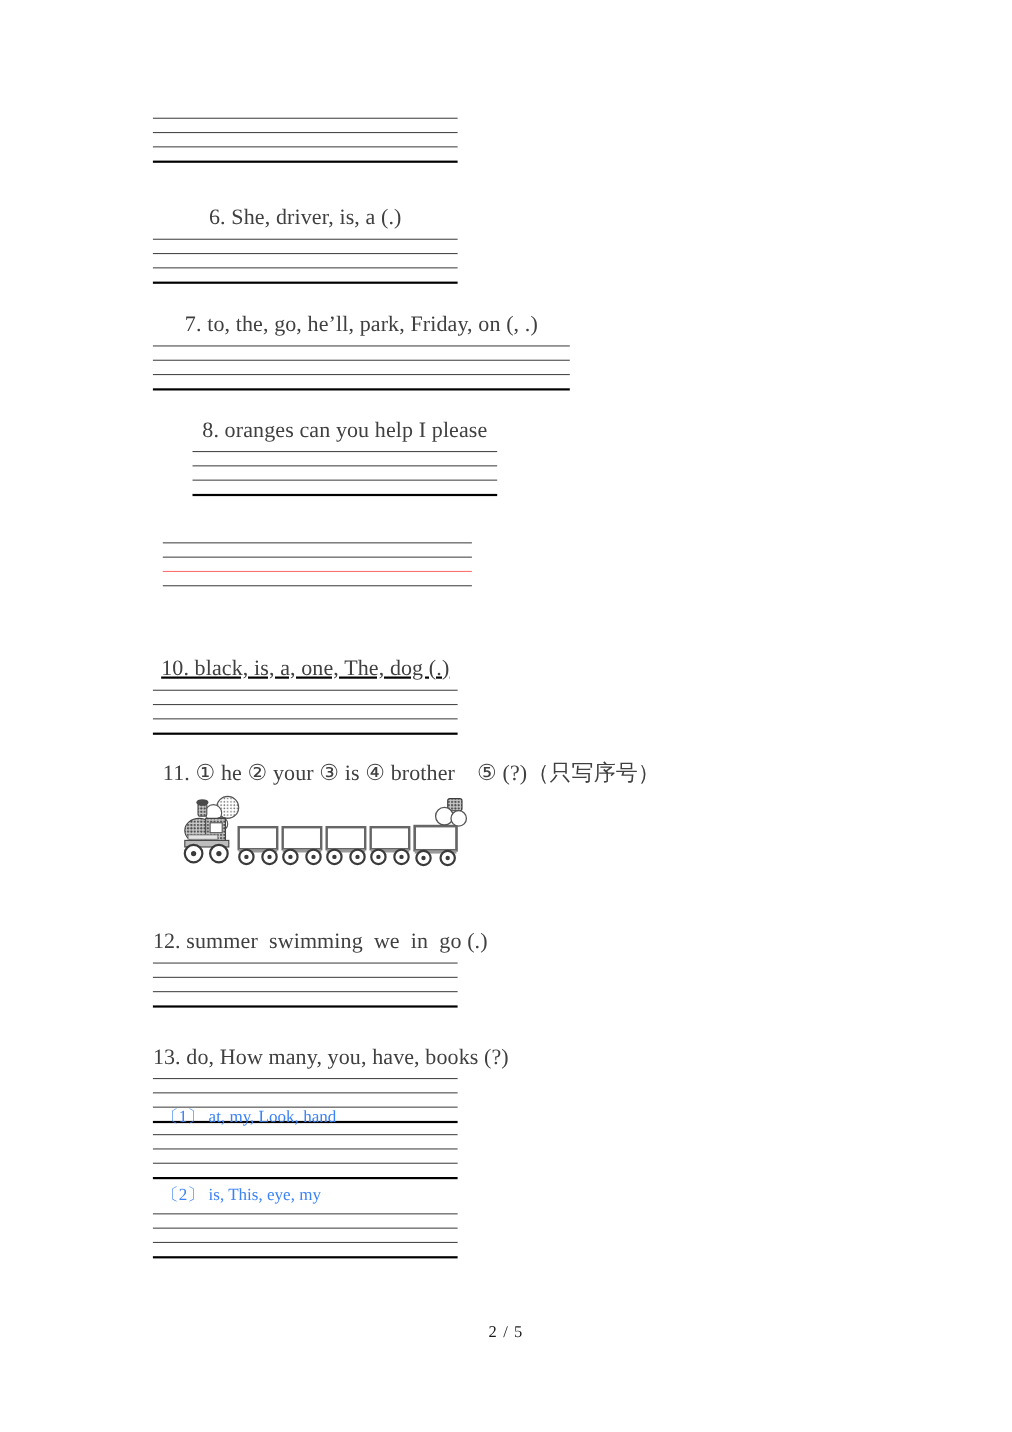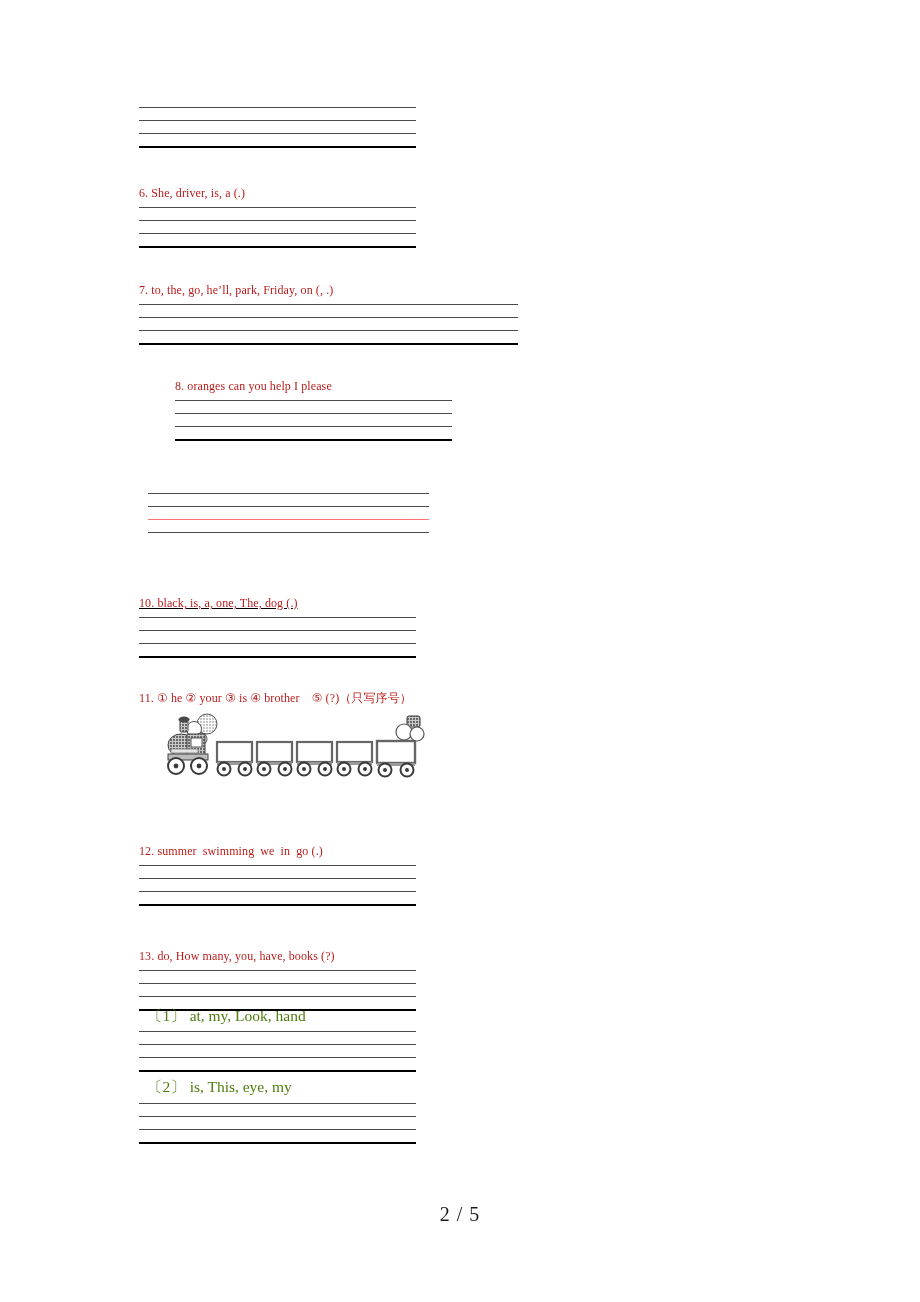--- a/index.html
+++ b/index.html
@@ -26,35 +26,36 @@
   
   .content {
     position: absolute;
     left: 139px;
     top: 0;
     width: 620px;
   }
 
   
   .prompt {
-    font-size: 12px;
+    font-size: 20px;
     line-height: 1.25;
     white-space: pre;
-    color: #b91c1c;
+    color: #404040;
     letter-spacing: 0.1px;
+    text-align: center;
   }
   .prompt.cjk {
     font-family: "Liberation Serif", "DejaVu Serif", serif;
   }
   .subprompt {
     font-size: 15.5px;
     line-height: 1.25;
     white-space: pre;
     padding-left: 8px;
-    color: #4d7c0f;
+    color: #3b82f6;
   }
 
   
   .rules {
     position: relative;
   }
   .rules .rule {
     width: 100%;
     height: 0;
     border-top-style: solid;
@@ -83,21 +84,21 @@
     display: block;
   }
 
   
   .page-number {
     position: absolute;
     left: 0;
     right: 0;
     top: 1203px;
     text-align: center;
-    font-size: 20px;
+    font-size: 15px;
     color: #1a1a1a;
     letter-spacing: 1px;
   }
 </style>
 </head>
 <body>
 
 <div id="page">
 
   <div class="content" style="top:107px;width:277px;">

